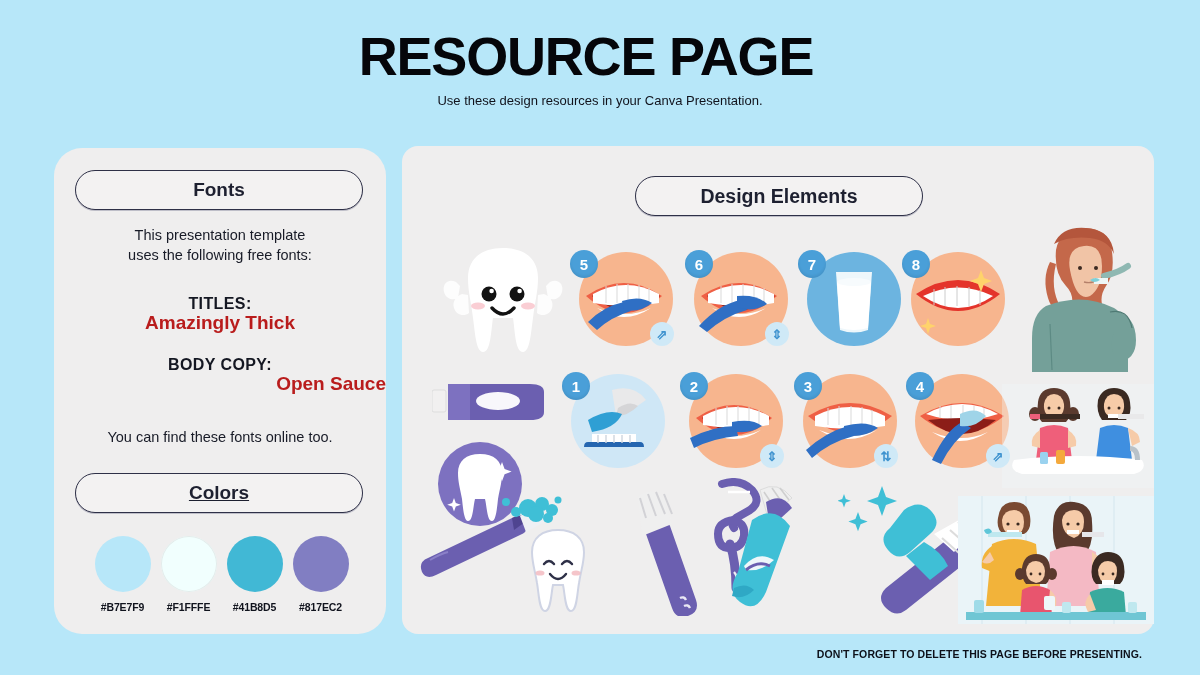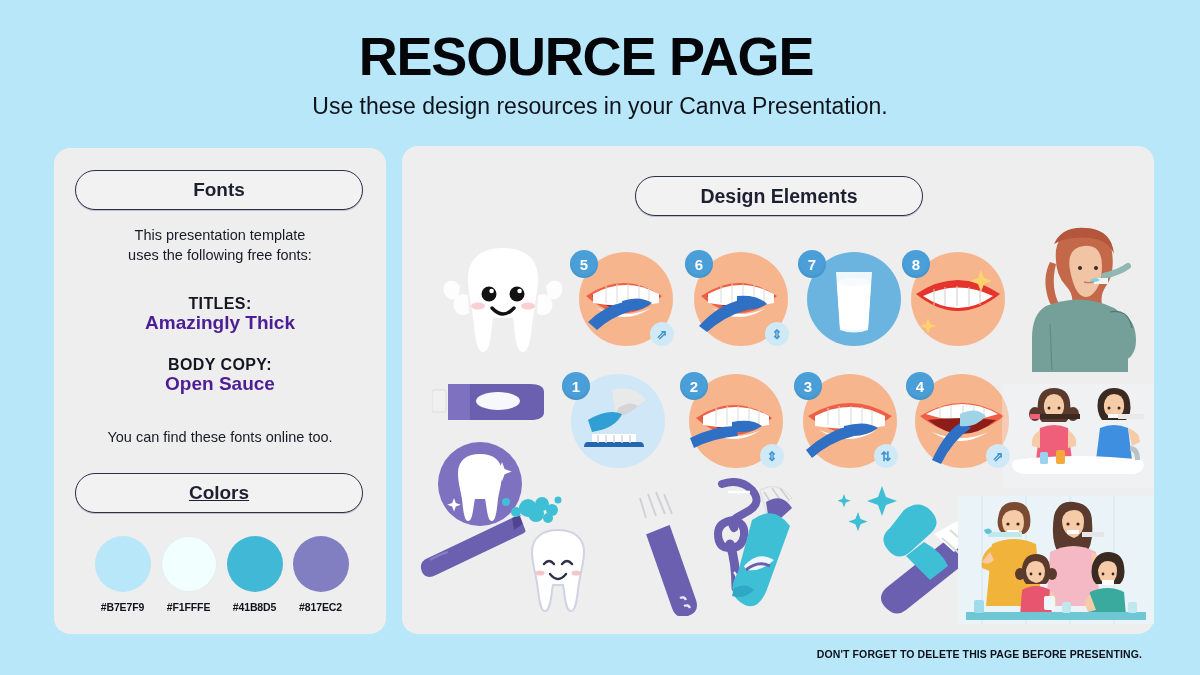--- a/index.html
+++ b/index.html
@@ -14,30 +14,30 @@
   
   .page-title {
     position: absolute; top: 28px; left: 0; width: 1172px;
     text-align: center;
     font-size: 54px; font-weight: 900; letter-spacing: -1.2px;
     color: #05060a; line-height: 1.05;
   }
   .page-subtitle {
     position: absolute; top: 93px; left: 0; width: 1200px;
     text-align: center;
-    font-size: 23px; font-weight: 400; color: #11131c;
+    font-size: 13px; font-weight: 400; color: #11131c;
   }
 
   
   .panel {
     position: absolute;
     background: #efeeee;
     border-radius: 16px;
   }
-  #left-panel  { left: 54px;  top: 148px; width: 332px; height: 486px; }
+  #left-panel  { left: 54px;  top: 148px; width: 332px; height: 486px; border-radius: 28px; }
   #right-panel { left: 402px; top: 146px; width: 752px; height: 488px; }
 
   
   .pill {
     border: 1.6px solid #2e3047;
     border-radius: 30px;
     background: #f3f2f2;
     display: flex; align-items: center; justify-content: center;
     font-size: 19px; font-weight: 700; color: #1d2030;
     box-shadow: 0 1px 0 rgba(100,100,130,.35);
@@ -50,26 +50,26 @@
   .fonts-intro {
     position: absolute; left: 0; top: 78px; width: 332px;
     text-align: center; font-size: 14.5px; color: #181b27; line-height: 1.35;
   }
   .font-label {
     position: absolute; left: 0; width: 332px; text-align: center;
     font-size: 16px; font-weight: 700; letter-spacing: .4px; color: #141722;
   }
   .font-name {
     position: absolute; left: 0; width: 332px; text-align: center;
-    font-size: 19px; font-weight: 700; color: #4c1d95;
+    font-size: 19px; font-weight: 700; color: #b91c1c;
   }
   #titles-label { top: 147px; }
   #titles-name  { top: 164px; }
   #body-label   { top: 208px; }
-  #body-name    { top: 225px; }
+  #body-name    { top: 225px; text-align: right; }
   .fonts-outro {
     position: absolute; left: 0; top: 281px; width: 332px;
     text-align: center; font-size: 14.5px; color: #181b27;
   }
 
   
   #swatch-row {
     position: absolute; left: 40px; top: 388px;
     width: 255px; display: flex; justify-content: space-between;
   }

